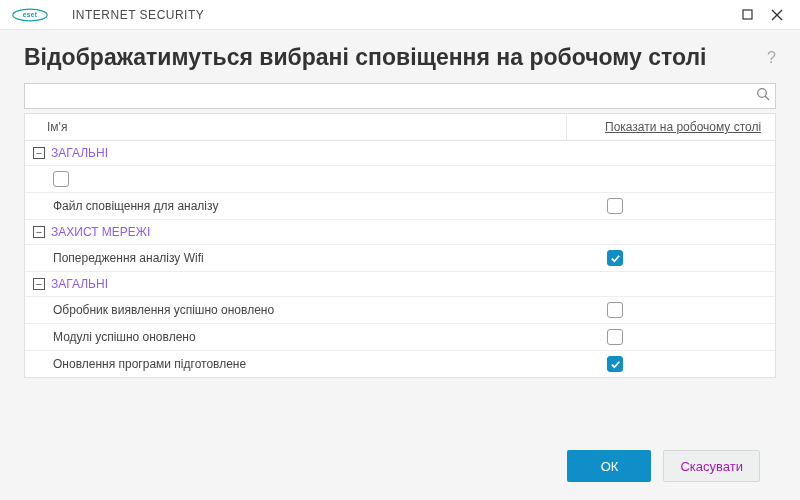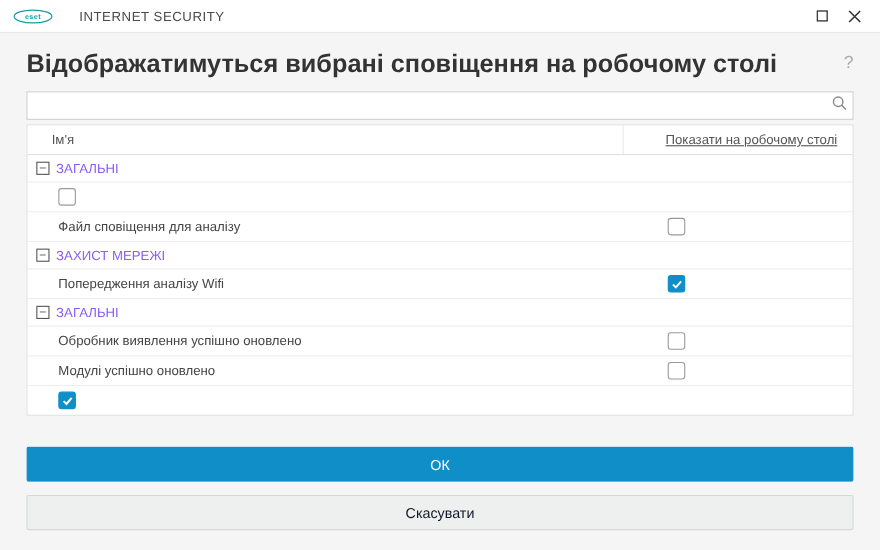--- a/index.html
+++ b/index.html
@@ -147,42 +147,41 @@
     align-items: center;
     justify-content: center;
   }
   .chk.checked {
     background: #0f8ec7;
     border-color: #0f8ec7;
   }
   .chk.checked svg { display: block; }
   .chk svg { display: none; }
   .footer {
-    padding: 16px 24px 18px;
+    padding: 16px 40px 18px;
     display: flex;
     justify-content: flex-end;
     gap: 12px;
-    flex-direction: column;
   }
   .btn {
     min-width: 84px;
     height: 32px;
     border: 1px solid transparent;
     border-radius: 2px;
     font-size: 13px;
     cursor: pointer;
     padding: 0 16px;
   }
   .btn-primary {
     background: #0f8ec7;
     color: #fff;
   }
   .btn-secondary {
     background: #eef0f0;
-    color: #0f172a;
+    color: #a21caf;
     border-color: #d6d8d8;
   }
 </style>
 </head>
 <body>
 
 <div class="titlebar">
   <div class="brand">
     <span class="brand-logo">
       <svg viewBox="0 0 44 16" width="36" height="14">
@@ -266,20 +265,21 @@
             <span class="chk"></span>
           </span>
         </div>
         <div class="item-row">
           <span class="item-label">Модулі успішно оновлено</span>
           <span class="item-check">
             <span class="chk"></span>
           </span>
         </div>
         <div class="item-row">
+          <span class="item-label">Оновлення програми підготовлене</span>
           <span class="item-check">
             <span class="chk checked">
               <svg width="11" height="11" viewBox="0 0 12 12">
                 <path d="M2 6.2 L4.8 9 L10 3" fill="none" stroke="#fff" stroke-width="2"></path>
               </svg>
             </span>
           </span>
         </div>
       </div>
   </div>

